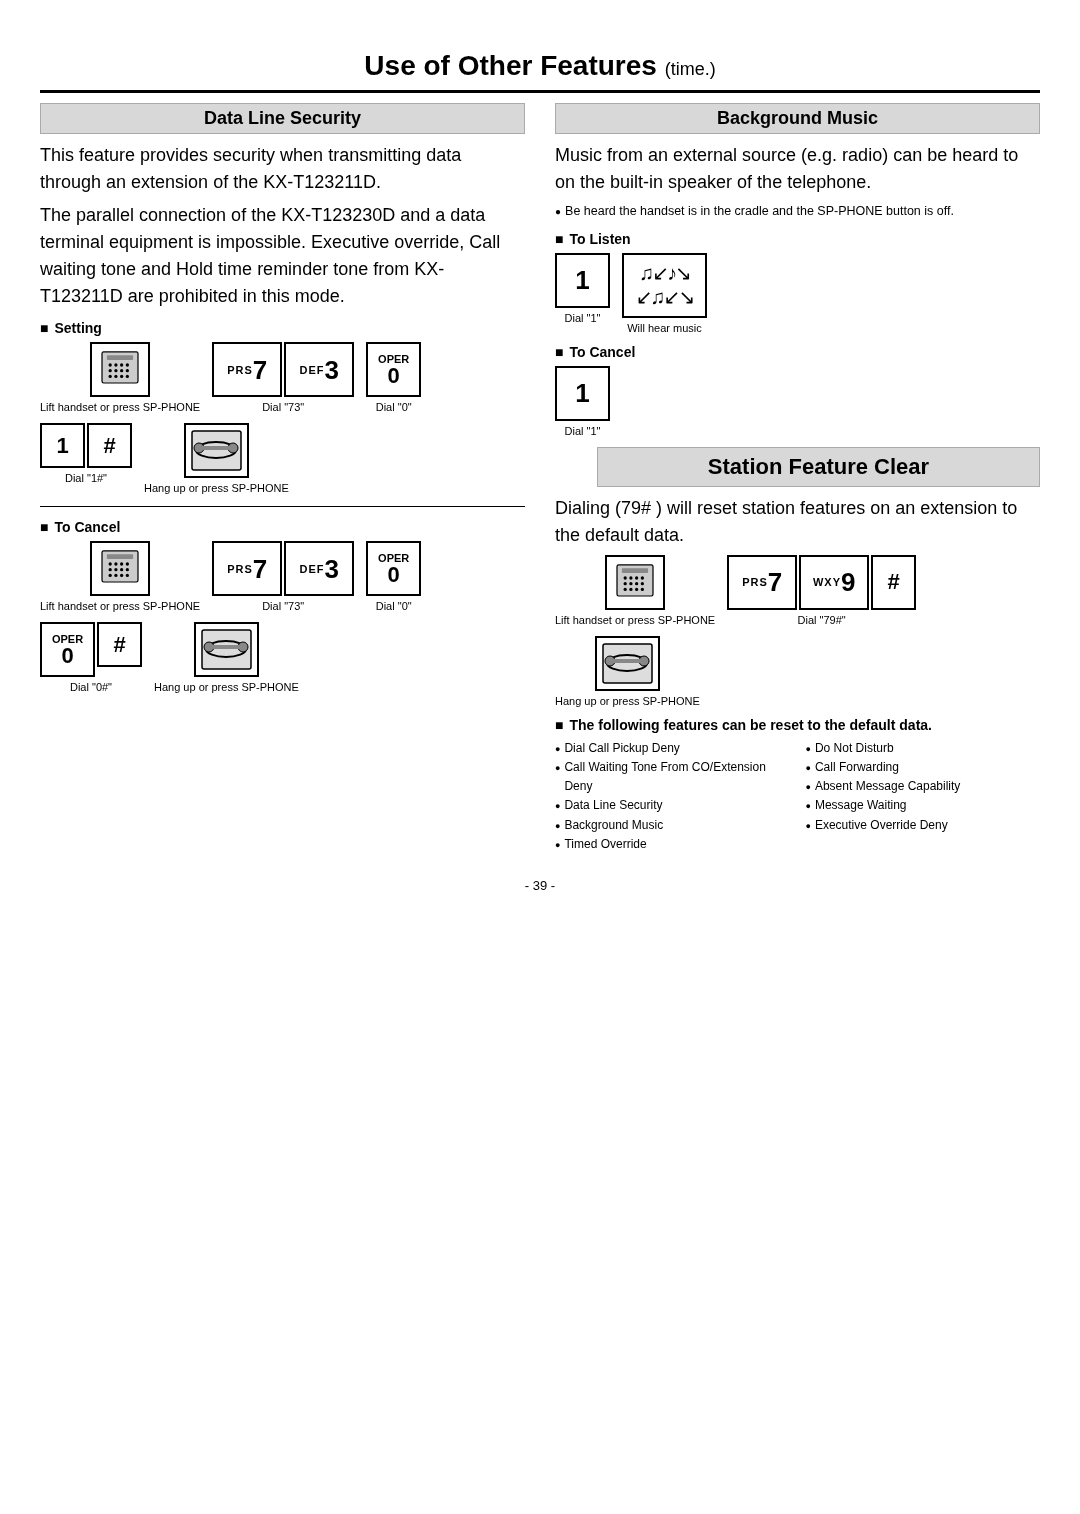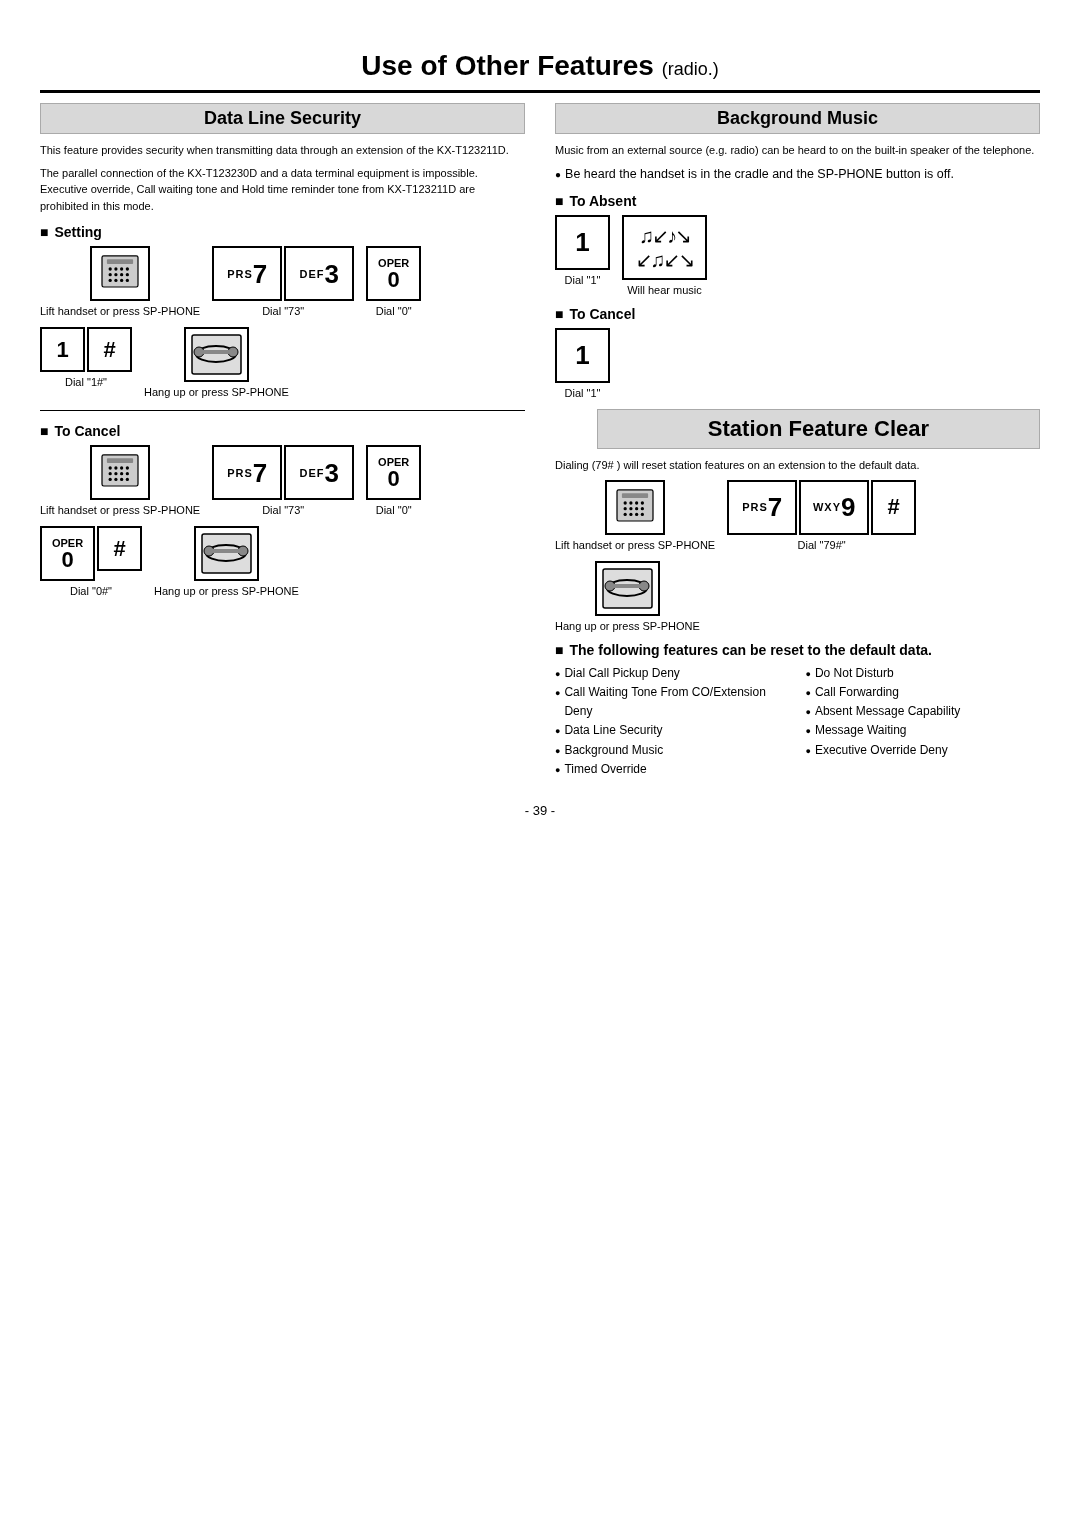--- a/index.html
+++ b/index.html
@@ -51,21 +51,21 @@
       display: flex;
       align-items: center;
       gap: 6px;
     }
     .subsection-title::before {
       content: '■';
       font-size: 14px;
     }
 
     .body-text {
-      font-size: 11px;
+      font-size: 18px;
       line-height: 1.5;
       margin-bottom: 6px;
     }
 
     .bullet-text {
       font-size: 12.5px;
       line-height: 1.5;
       margin-bottom: 6px;
       display: flex;
       align-items: flex-start;
@@ -214,21 +214,21 @@
       margin-bottom: 8px;
       border: 1px solid #aaa;
       margin-left: 42px;
     }
   </style>
 </head>
 <body>
 
 <div class="page-title">
   <span>Use of Other Features</span>
-  <span class="cont">(radio.)</span>
+  <span class="cont">(time.)</span>
 </div>
 
 <div class="two-col">
 
   <div class="col-left">
     <div class="section-title">Data Line Security</div>
 
     <p class="body-text">This feature provides security when transmitting data through an extension of the KX-T123211D.</p>
     <p class="body-text">The parallel connection of the KX-T123230D and a data terminal equipment is impossible. Executive override, Call waiting tone and Hold time reminder tone from KX-T123211D are prohibited in this mode.</p>
 
@@ -394,21 +394,21 @@
     </div>
   </div>
 
   <div class="col-right">
 
     <div class="section-title">Background Music</div>
 
     <p class="body-text">Music from an external source (e.g. radio) can be heard to on the built-in speaker of the telephone.</p>
     <div class="bullet-text">Be heard the handset is in the cradle and the SP-PHONE button is off.</div>
 
-    <div class="subsection-title">To Absent</div>
+    <div class="subsection-title">To Listen</div>
 
     <div class="steps-row">
       <div class="step-item">
         <div class="icon-box single-key" style="width:55px; height:55px;">
           <span style="font-size:26px; font-weight:bold;">1</span>
         </div>
         <span>Dial "1"</span>
       </div>
 
       <div class="step-item">

